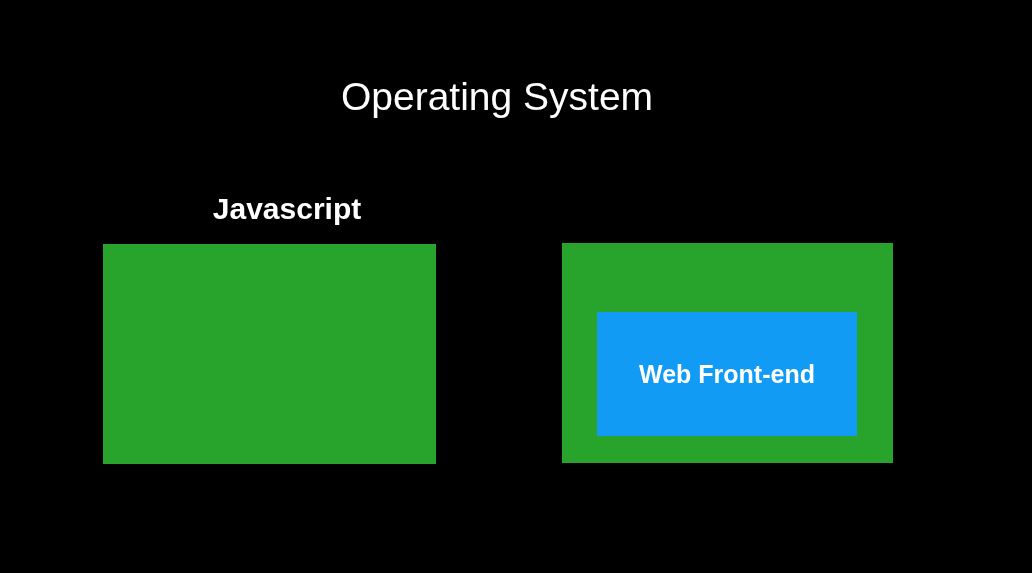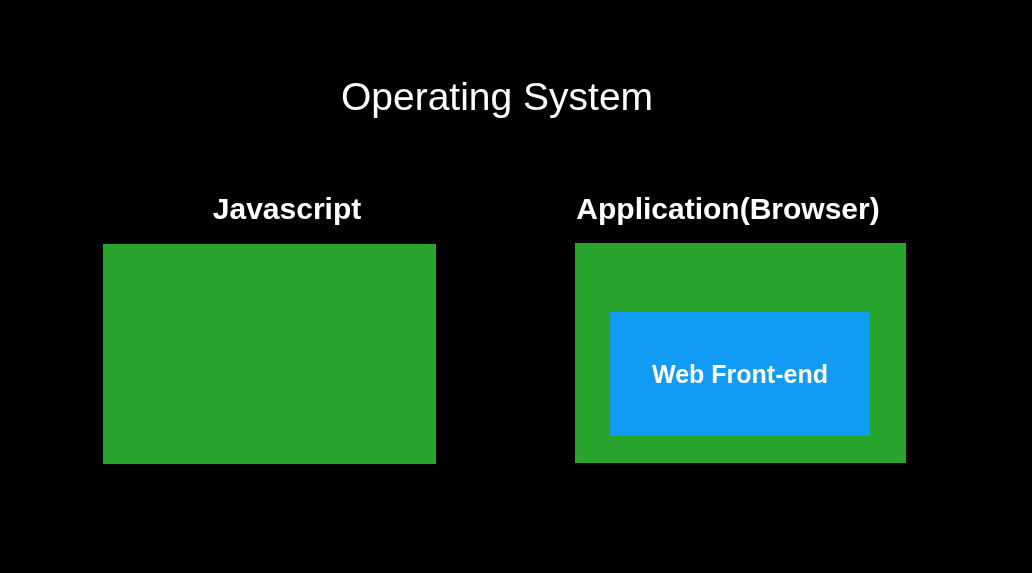--- a/index.html
+++ b/index.html
@@ -46,21 +46,20 @@
     left: 103px;
     top: 244px;
     width: 333px;
     height: 220px;
   }
   .box-right {
     left: 562px;
     top: 243px;
     width: 331px;
     height: 220px;
-    margin-left: 13px;
   }
   .inner-box {
     position: absolute;
     left: 35px;
     top: 69px;
     width: 260px;
     height: 124px;
     background: var(--box-blue, #119bf5);
     display: flex;
     flex-direction: column;
@@ -75,21 +74,20 @@
 </style>
 </head>
 <body>
 
 <div class="canvas">
 
   <div class="title">Operating System</div>
 
   <div class="box-label label-left">Javascript</div>
 
-  <div class="box-label label-right">Application(Browser)</div>
 
   <div class="box box-left"></div>
 
   <div class="box box-right">
     <div class="inner-box">
       <div>Web Front-end</div>
     </div>
   </div>
 
 </div>

